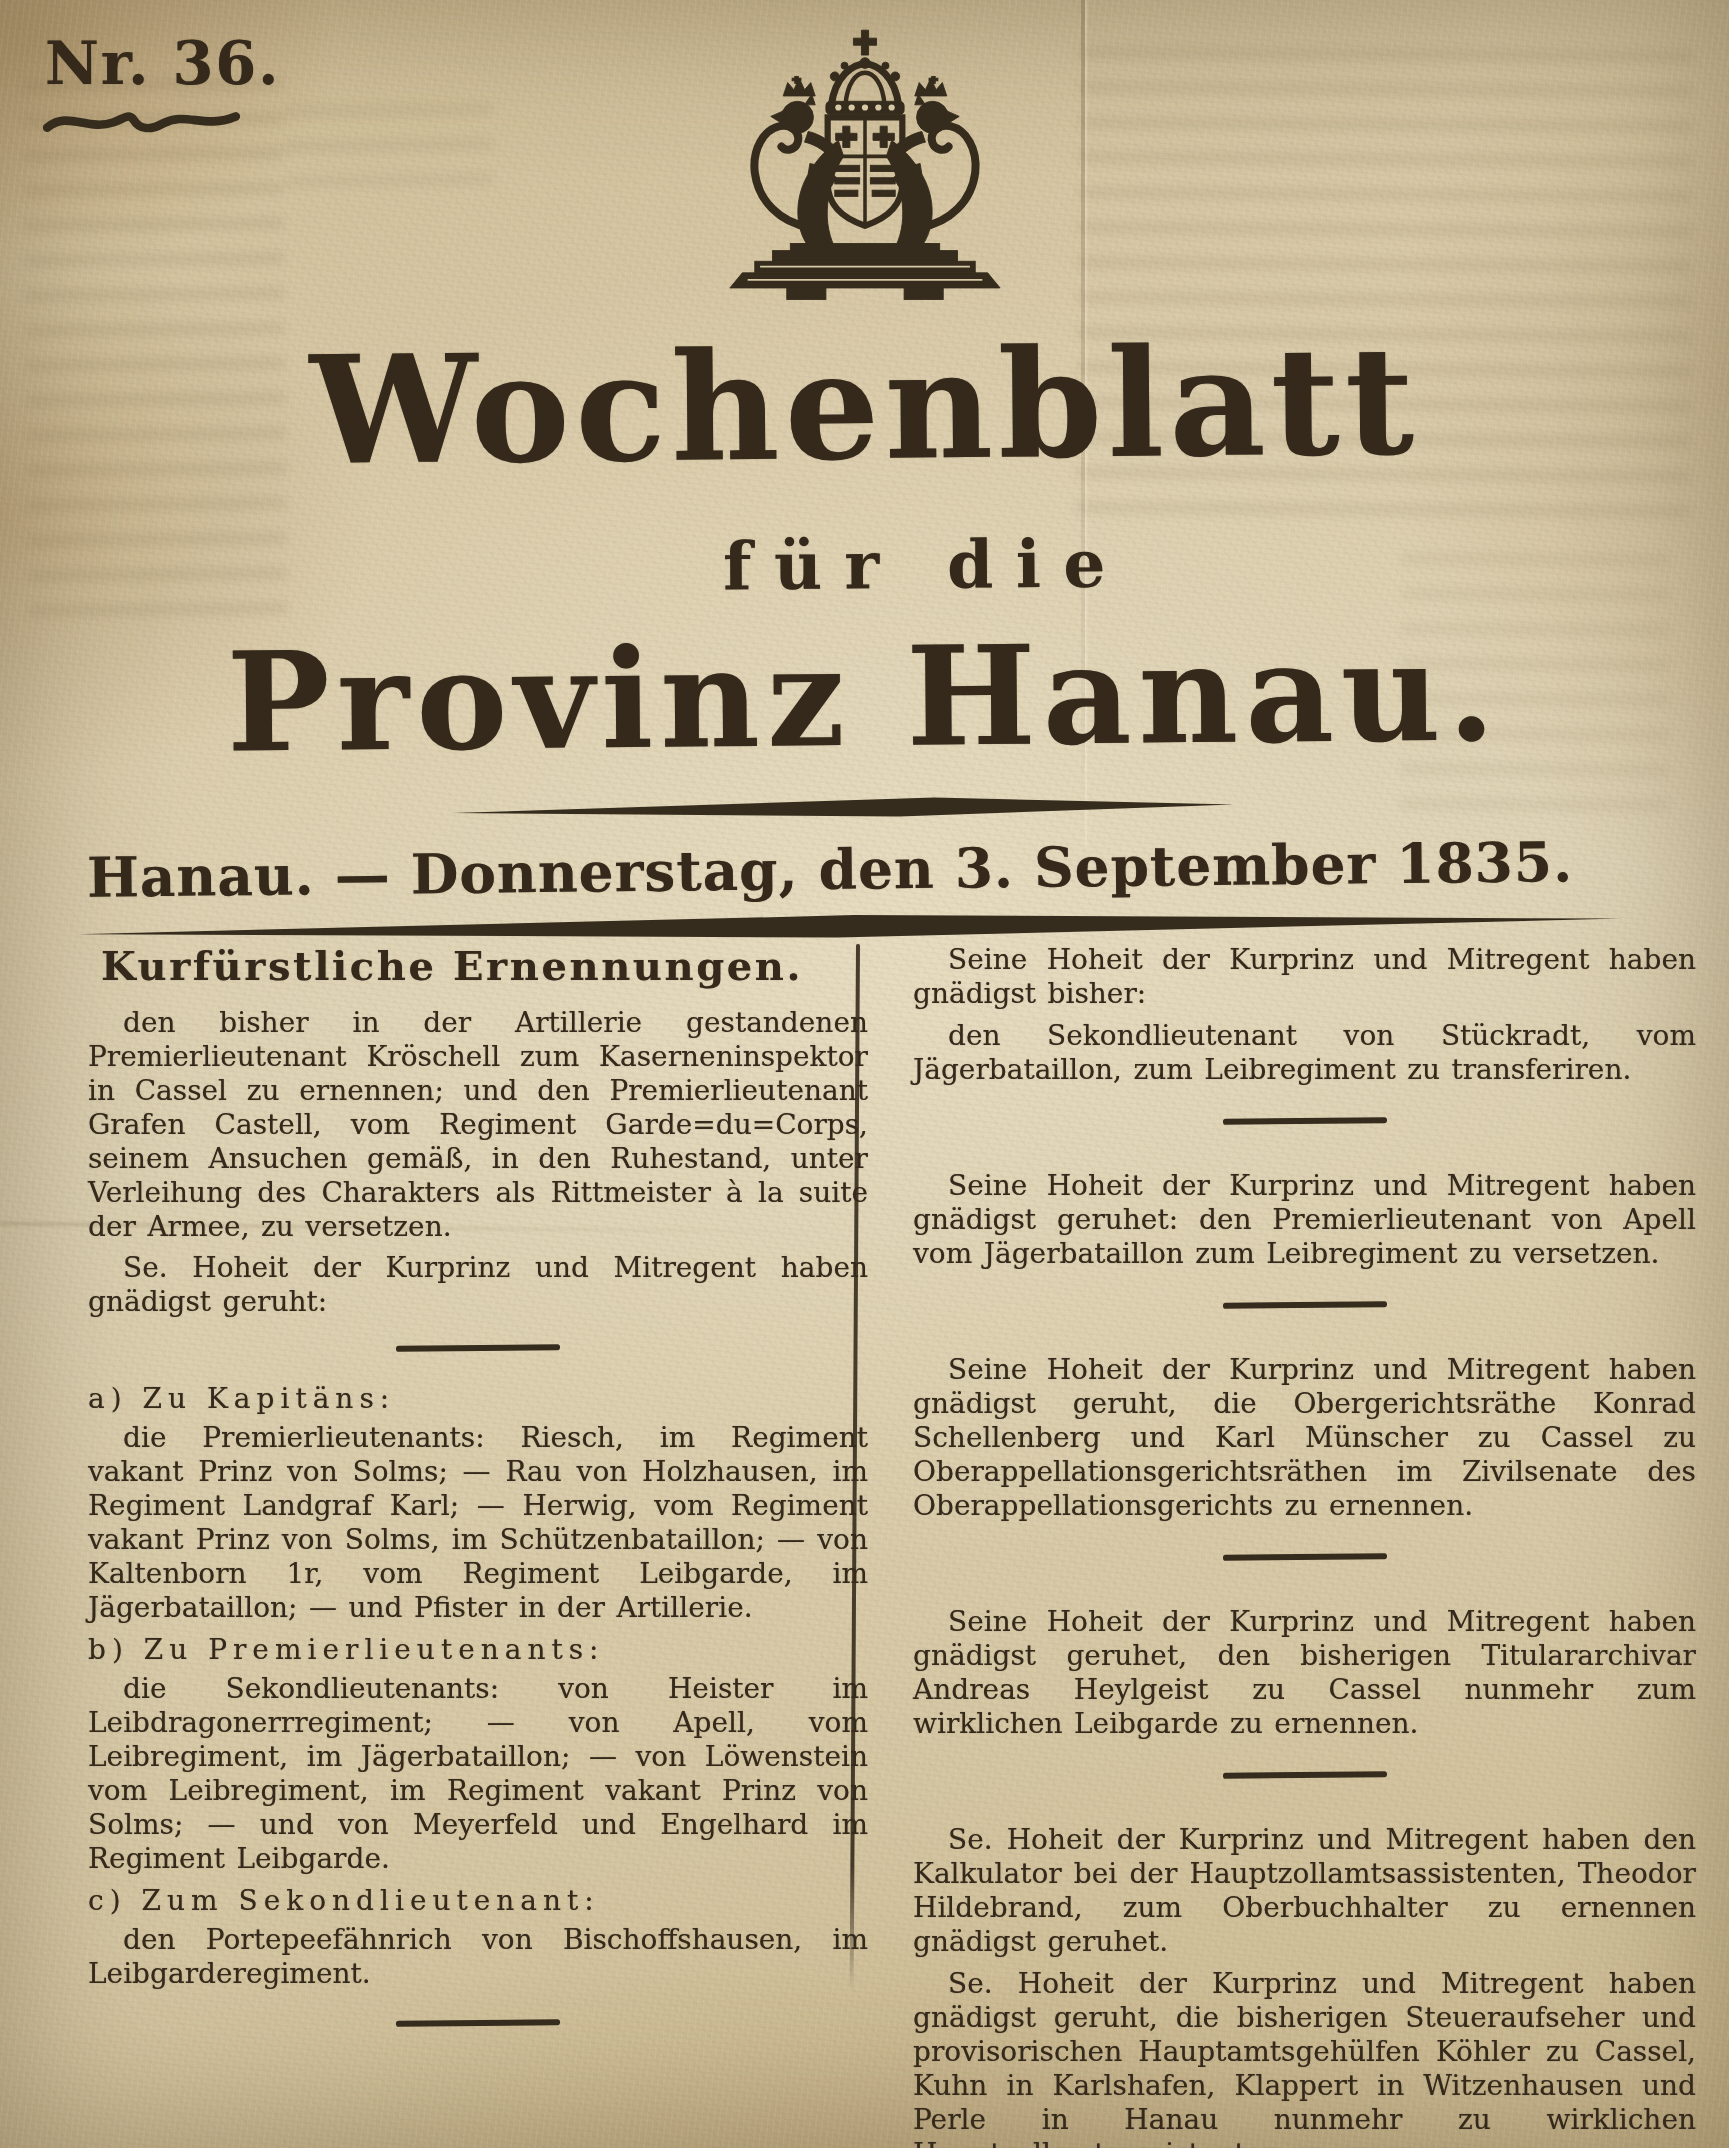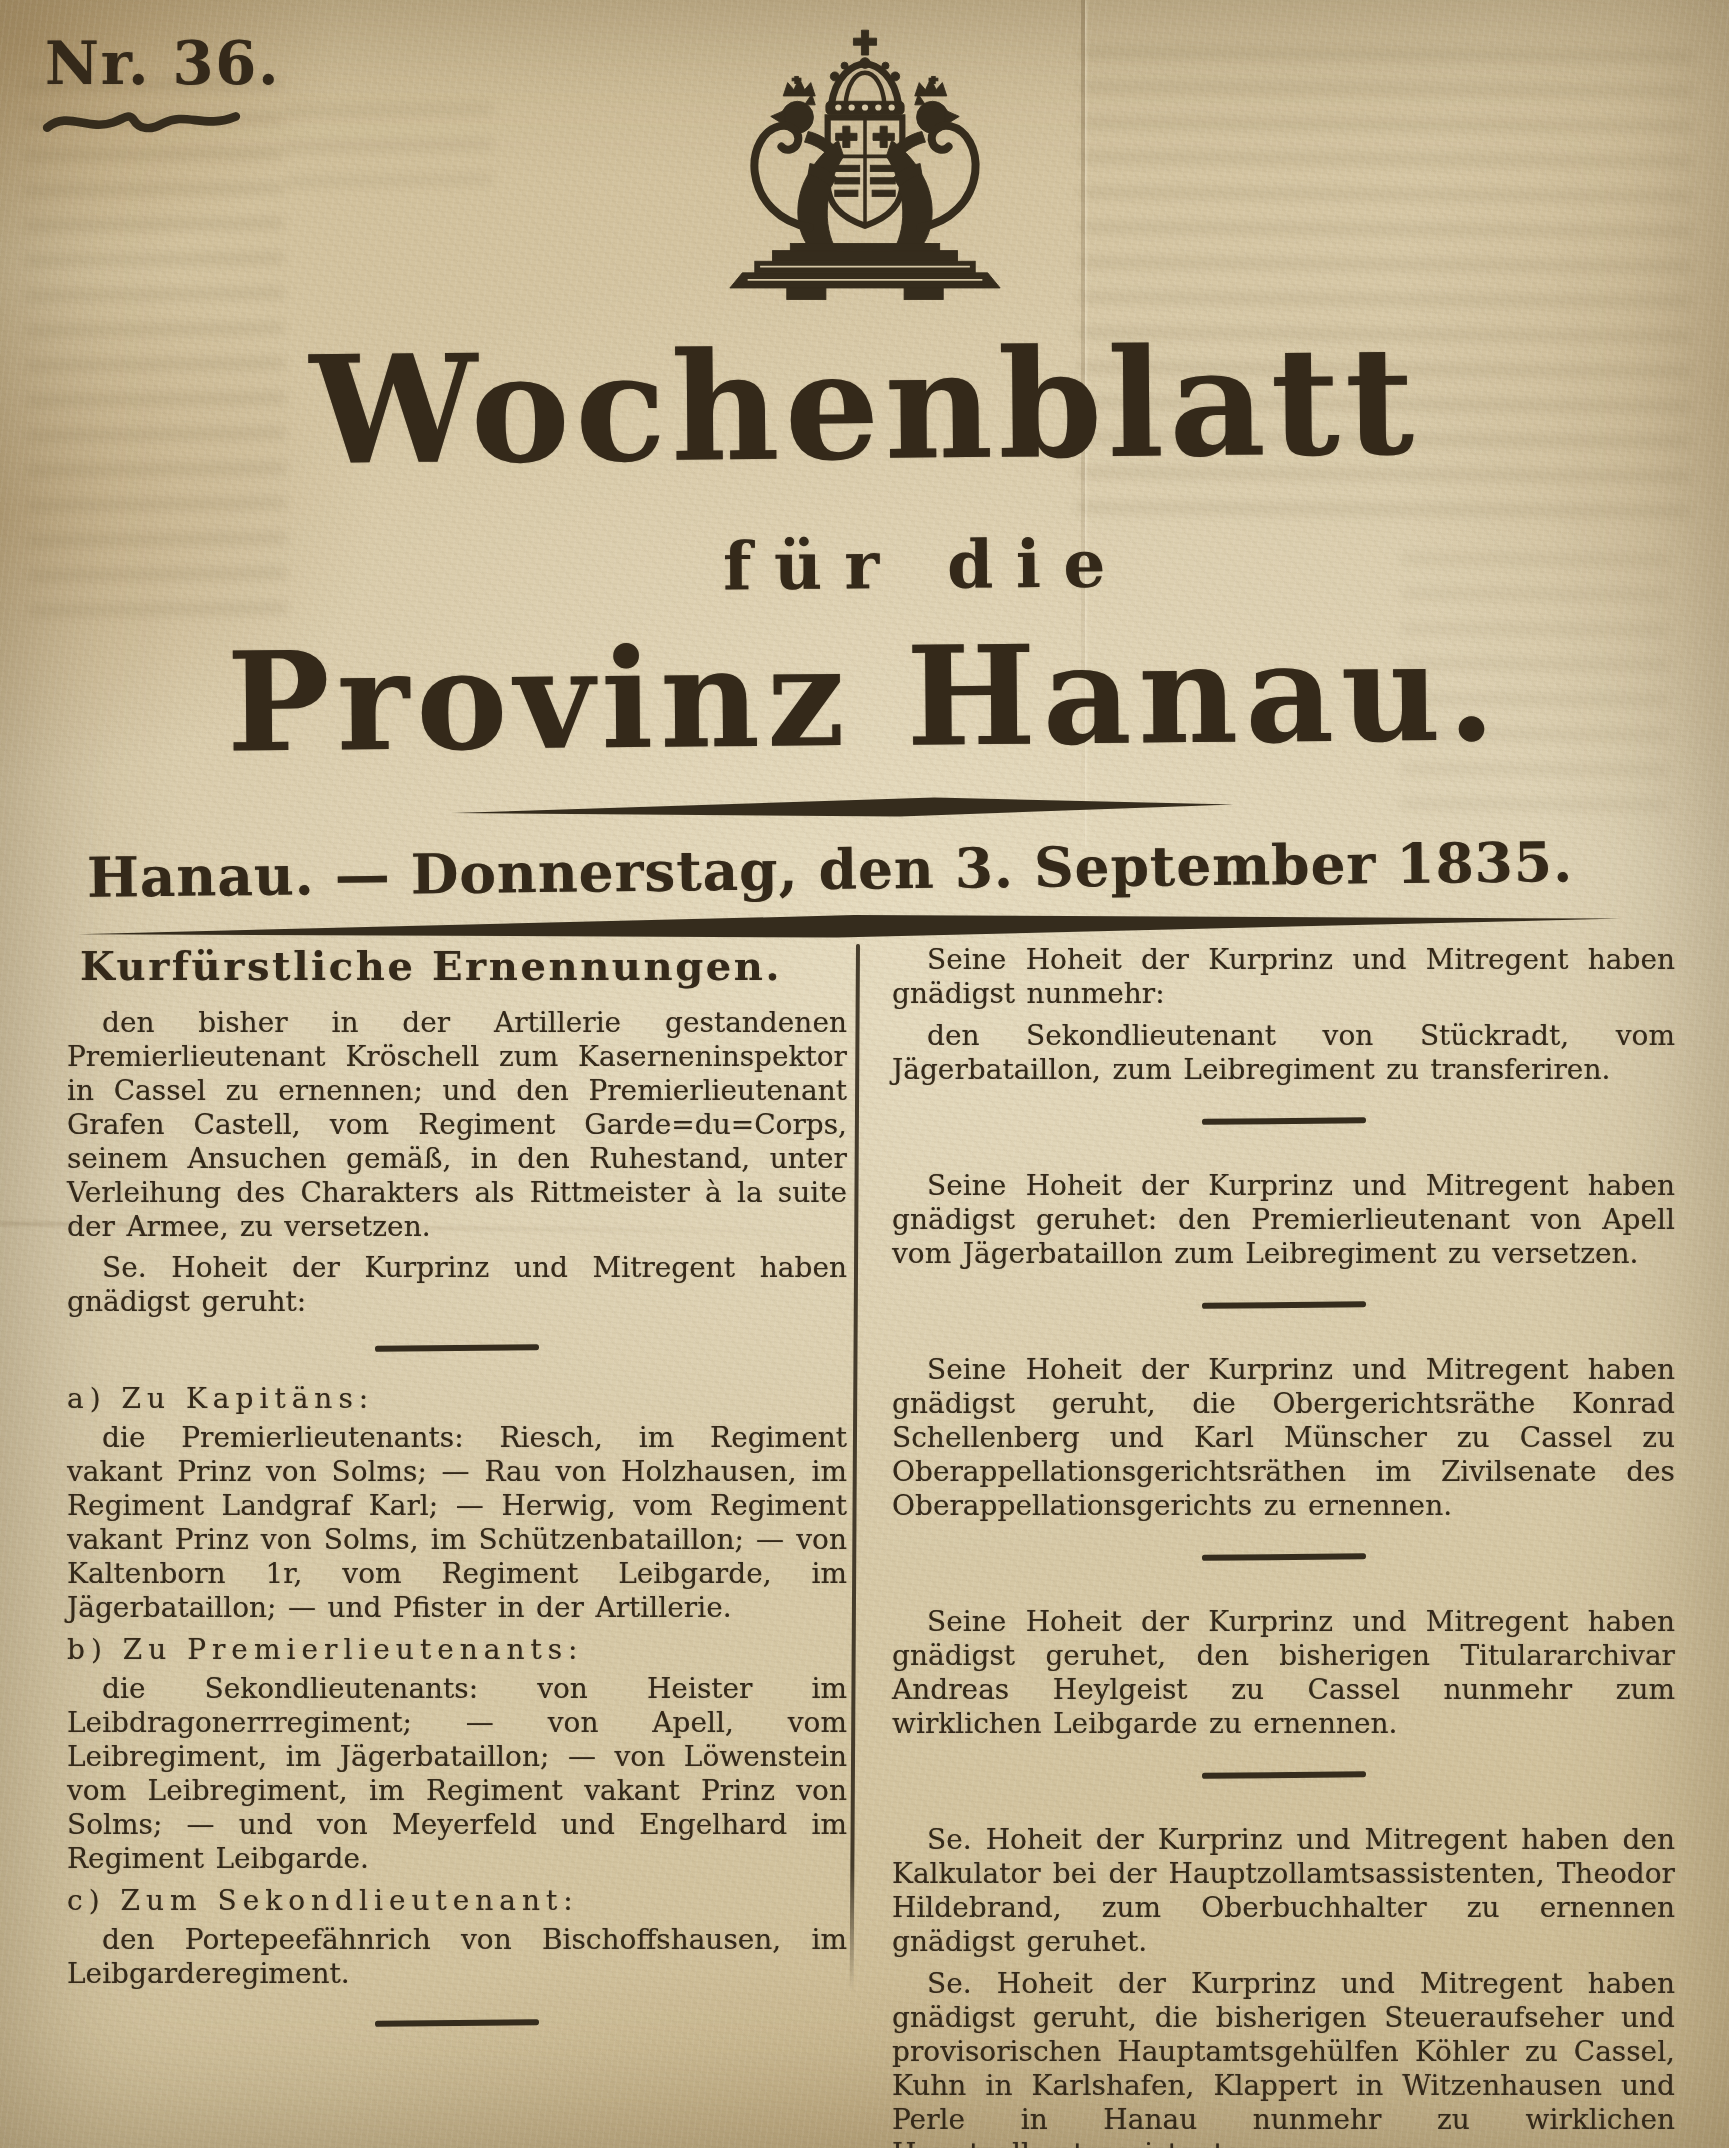--- a/index.html
+++ b/index.html
@@ -75,21 +75,21 @@
   }
   .rule-upper{position:absolute;left:450px;top:794px;}
   .dateline{
     position:absolute;left:0;top:837px;width:1660px;
     text-align:center;font-size:55px;font-weight:700;letter-spacing:0.9px;
     transform:rotate(-.6deg);
   }
   .rule-lower{position:absolute;left:76px;top:908px;}
 
   
-  .col{position:absolute;font-size:28px;line-height:34px;}
+  .col{position:absolute;font-size:28px;line-height:34px;margin-left:21px;}
   .col-left{left:67px;top:949px;width:780px;}
   .col-right{left:892px;top:943px;width:783px;}
   .col-divider{
     position:absolute;left:856px;top:944px;width:3.5px;height:1048px;
     background:linear-gradient(to bottom, rgba(53,44,29,.9) 0 88%, rgba(53,44,29,0));
     transform:rotate(.35deg);transform-origin:top center;border-radius:1.7px;
   }
   .section-heading{
     font-size:40px;font-weight:700;letter-spacing:2.6px;
     text-align:center;margin:0 52px 22.5px 0;
@@ -213,21 +213,21 @@
     <div class="subhead">a) Zu Kapitäns:</div>
     <p class="par">die Premierlieutenants: Riesch, im Regiment vakant Prinz von Solms; — Rau von Holzhausen, im Regiment Landgraf Karl; — Herwig, vom Regiment vakant Prinz von Solms, im Schützenbataillon; — von Kaltenborn 1r, vom Regiment Leibgarde, im Jägerbataillon; — und Pfister in der Artillerie.</p>
     <div class="subhead">b) Zu Premierlieutenants:</div>
     <p class="par">die Sekondlieutenants: von Heister im Leibdragonerrregiment; — von Apell, vom Leibregiment, im Jägerbataillon; — von Löwenstein vom Leibregiment, im Regiment vakant Prinz von Solms; — und von Meyerfeld und Engelhard im Regiment Leibgarde.</p>
     <div class="subhead">c) Zum Sekondlieutenant:</div>
     <p class="par">den Portepeefähnrich von Bischoffshausen, im Leibgarderegiment.</p>
     <div class="prule final"></div>
   </div>
 
   <div class="col col-right inktext">
-    <p class="par">Seine Hoheit der Kurprinz und Mitregent haben gnädigst nunmehr:</p>
+    <p class="par">Seine Hoheit der Kurprinz und Mitregent haben gnädigst bisher:</p>
     <p class="par">den Sekondlieutenant von Stückradt, vom Jägerbataillon, zum Leibregiment zu transferiren.</p>
     <div class="prule"></div>
     <p class="par">Seine Hoheit der Kurprinz und Mitregent haben gnädigst geruhet: den Premierlieutenant von Apell vom Jägerbataillon zum Leibregiment zu versetzen.</p>
     <div class="prule"></div>
     <p class="par">Seine Hoheit der Kurprinz und Mitregent haben gnädigst geruht, die Obergerichtsräthe Konrad Schellenberg und Karl Münscher zu Cassel zu Oberappellationsgerichtsräthen im Zivilsenate des Oberappellationsgerichts zu ernennen.</p>
     <div class="prule"></div>
     <p class="par">Seine Hoheit der Kurprinz und Mitregent haben gnädigst geruhet, den bisherigen Titulararchivar Andreas Heylgeist zu Cassel nunmehr zum wirklichen Leibgarde zu ernennen.</p>
     <div class="prule"></div>
     <p class="par">Se. Hoheit der Kurprinz und Mitregent haben den Kalkulator bei der Hauptzollamtsassistenten, Theodor Hildebrand, zum Oberbuchhalter zu ernennen gnädigst geruhet.</p>
     <p class="par">Se. Hoheit der Kurprinz und Mitregent haben gnädigst geruht, die bisherigen Steueraufseher und provisorischen Hauptamtsgehülfen Köhler zu Cassel, Kuhn in Karlshafen, Klappert in Witzenhausen und Perle in Hanau nunmehr zu wirklichen Hauptzollamtsassistenten zu ernennen.</p>

